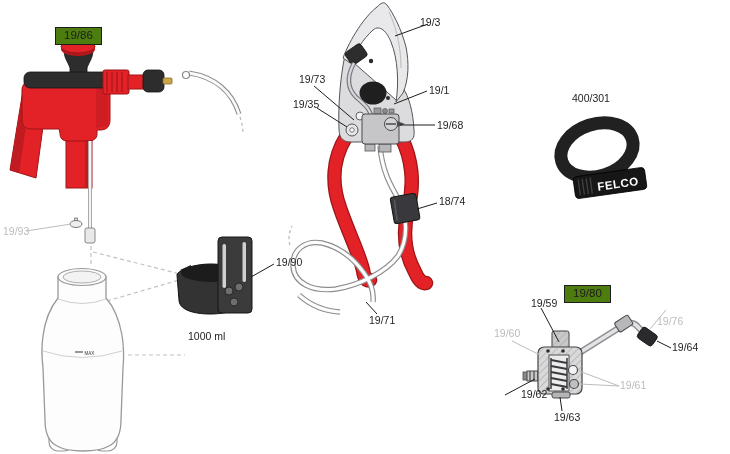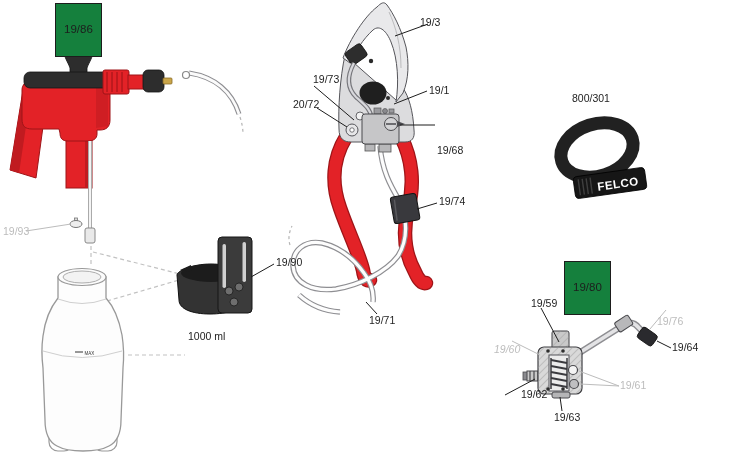--- a/index.html
+++ b/index.html
@@ -1,22 +1,22 @@
 <!DOCTYPE html>
 <html><head>
 <meta charset="utf-8">
 <style>
   html,body{margin:0;padding:0;background:#fff;}
   .screen{position:relative;width:730px;height:454px;background:#ffffff;overflow:hidden;
           font-family:"Liberation Sans",sans-serif;}
   .diagram-svg{position:absolute;left:0;top:0;}
   .label{position:absolute;font-size:10.5px;color:#1d1d1d;white-space:nowrap;line-height:1;}
   .label.gray{color:#bcbcbc;}
-  .boxed{position:absolute;border:1.5px solid #1d1d1d;padding:20px 8px;font-size:11.5px;
-         color:#1d1d1d;white-space:nowrap;line-height:1;background:#15803d;}
+  .boxed{position:absolute;border:1.5px solid #1d1d1d;padding:2px 8px;font-size:11.5px;
+         color:#1d1d1d;white-space:nowrap;line-height:1;background:#4d7c0f;margin-top:24px;}
 </style>
 </head>
 <body>
 
 <div class="screen">
 
   <svg class="diagram-svg" width="730" height="454" viewBox="0 0 730 454">
     <defs>
       <pattern id="hatch" width="5" height="5" patternUnits="userSpaceOnUse" patternTransform="rotate(45)">
         <line x1="0" y1="0" x2="0" y2="5" stroke="#9b9b9b" stroke-width="1.1"></line>
@@ -227,32 +227,32 @@
       <path d="M26,231 L71,224"></path>
       <path d="M666,310 L650,329"></path>
       <path d="M512,341 L540,355"></path>
       <path d="M619,386 L579,371"></path>
       <path d="M619,386 L580,384"></path>
     </g>
   </svg>
 
   <div class="boxed" style="left:55px;top:3px;">19/86</div>
   <div class="label" style="left:420px;top:17px;text-align:center;">19/3</div>
-  <div class="label" style="left:299px;top:74px;margin-left:14px;">19/73</div>
-  <div class="label" style="left:293px;top:99px;">20/72</div>
+  <div class="label" style="left:299px;top:74px;">19/73</div>
+  <div class="label" style="left:293px;top:99px;">19/35</div>
   <div class="label" style="left:429px;top:85px;">19/1</div>
-  <div class="label" style="left:437px;top:120px;margin-top:25px;">19/68</div>
-  <div class="label" style="left:439px;top:196px;">19/74</div>
+  <div class="label" style="left:437px;top:120px;">19/68</div>
+  <div class="label" style="left:439px;top:196px;">18/74</div>
   <div class="label" style="left:369px;top:315px;">19/71</div>
   <div class="label" style="left:276px;top:257px;">19/90</div>
   <div class="label gray" style="left:3px;top:226px;">19/93</div>
   <div class="label" style="left:188px;top:331px;">1000 ml</div>
-  <div class="label" style="left:572px;top:93px;">800/301</div>
+  <div class="label" style="left:572px;top:93px;">400/301</div>
   <div class="boxed" style="left:564px;top:261px;">19/80</div>
   <div class="label" style="left:531px;top:298px;">19/59</div>
   <div class="label gray" style="left:657px;top:300px;margin-top:16px;">19/76</div>
-  <div class="label gray" style="left:494px;top:344px;font-style:italic;">19/60</div>
+  <div class="label gray" style="left:494px;top:328px;">19/60</div>
   <div class="label" style="left:672px;top:342px;text-align:right;">19/64</div>
   <div class="label gray" style="left:620px;top:380px;">19/61</div>
   <div class="label" style="left:481px;top:389px;margin-left:40px;">19/62</div>
   <div class="label" style="left:554px;top:412px;">19/63</div>
 
 </div>
 
 </body></html>

